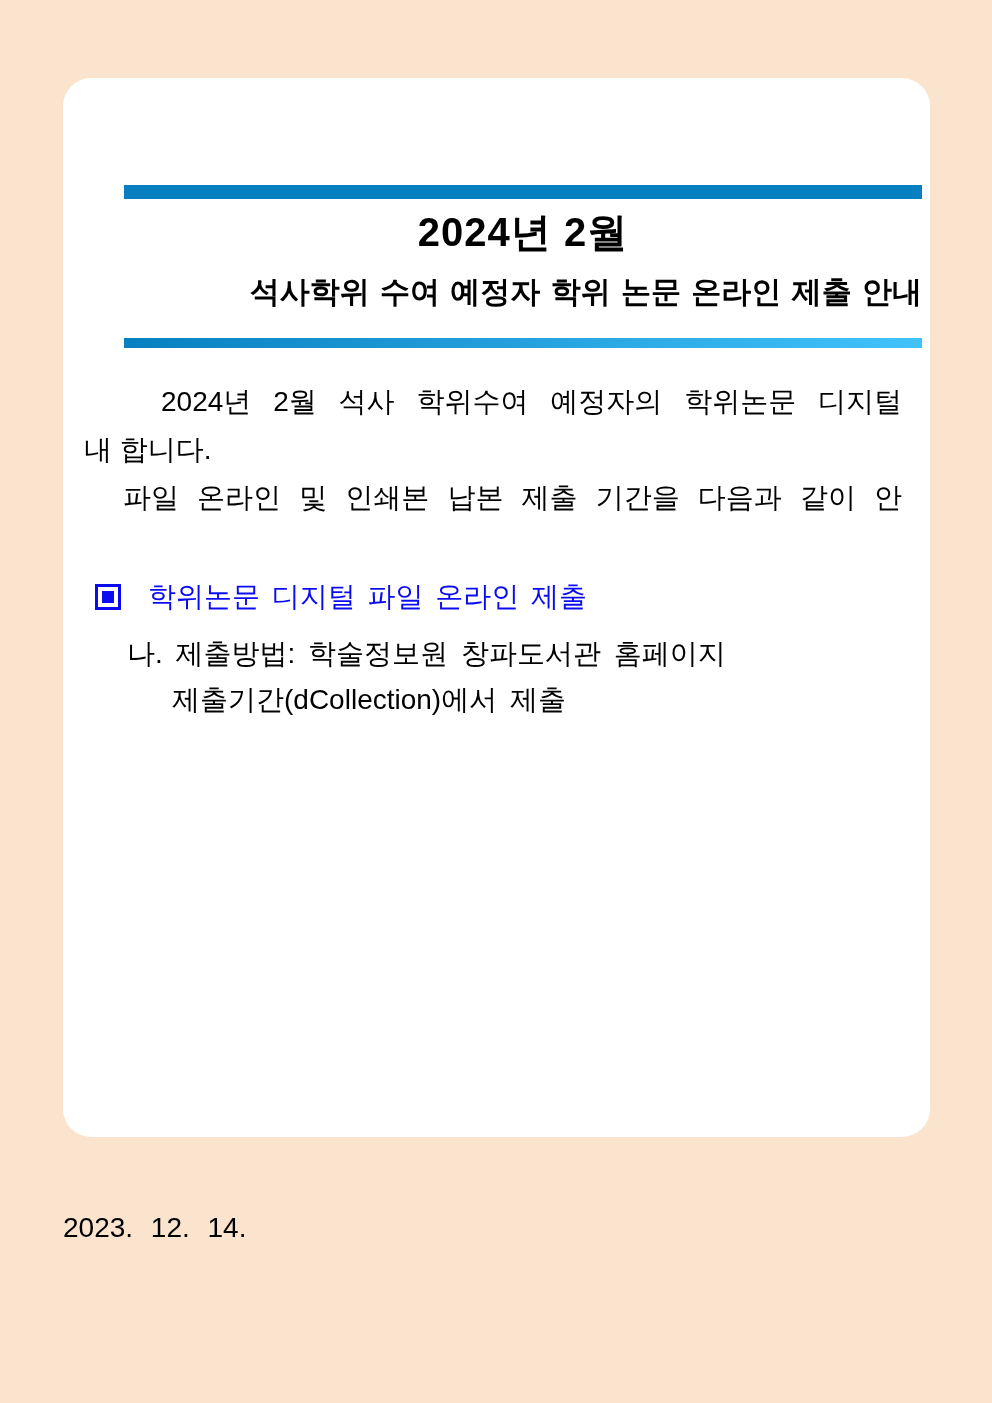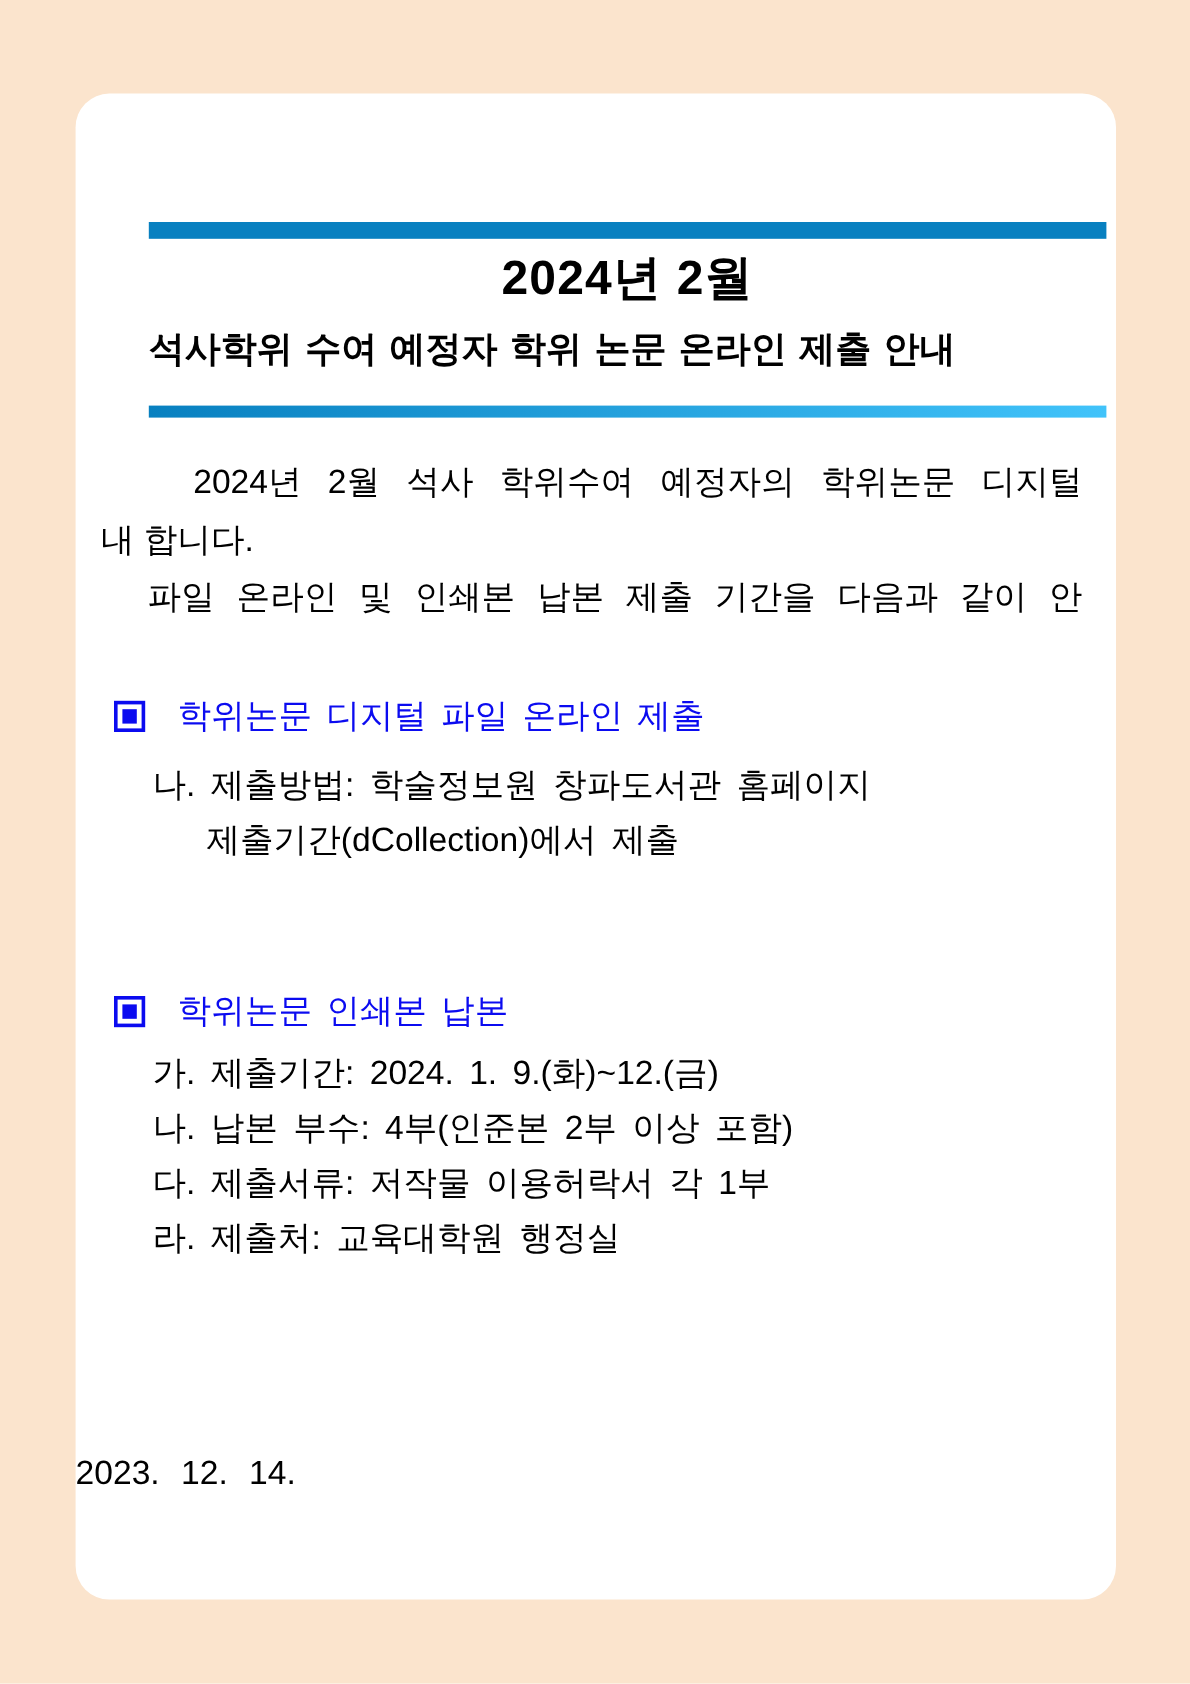--- a/index.html
+++ b/index.html
@@ -16,21 +16,21 @@
     background: var(--page-bg);
     font-family: "Liberation Sans", "DejaVu Sans", sans-serif;
     color: var(--body-text);
     position: relative;
     overflow: hidden;
   }
   .page { position: absolute; inset: 0; }
   .card {
     position: absolute;
     left: 63px; top: 78px;
-    width: 867px; height: 1255px;
+    width: 867px; height: 1059px;
     background: var(--card-bg);
     border-radius: 28px;
   }
   .rule-top {
     position: absolute;
     left: 61px; top: 107px;
     width: 798px; height: 14px;
     background: var(--bar-blue);
   }
   .title {
@@ -40,21 +40,21 @@
     text-align: center;
     font-size: 40px;
     font-weight: bold;
     letter-spacing: 1px;
     line-height: 48px;
   }
   .subtitle {
     position: absolute;
     left: 61px; top: 196px;
     width: 798px;
-    text-align: left;
+    text-align: right;
     font-size: 30px;
     font-weight: bold;
     line-height: 36px;
     word-spacing: 2px;
   }
   .rule-bottom {
     position: absolute;
     left: 61px; top: 260px;
     width: 798px; height: 10px;
     background: linear-gradient(90deg, var(--bar-blue), var(--bar-gradient-end));
@@ -151,31 +151,19 @@
         <span class="marker-fill"></span>
       </span>
       <span class="section-title-text">학위논문 디지털 파일 온라인 제출</span>
     </div>
 
     <div class="items sec1">
       <div class="item">나. 제출방법: 학술정보원 창파도서관 홈페이지</div>
       <div class="item item-cont">제출기간(dCollection)에서 제출</div>
     </div>
 
-    <div class="section-title-row sec2">
-      <span class="marker">
-        <span class="marker-fill"></span>
-      </span>
-      <span class="section-title-text">학위논문 인쇄본 납본</span>
-    </div>
 
-    <div class="items sec2">
-      <div class="item">가. 제출기간: 2024. 1. 9.(화)~12.(금)</div>
-      <div class="item">나. 납본 부수: 4부(인준본 2부 이상 포함)</div>
-      <div class="item">다. 제출서류: 저작물 이용허락서 각 1부</div>
-      <div class="item">라. 제출처: 교육대학원 행정실</div>
-    </div>
 
     <div class="date-line">2023. 12. 14.</div>
 
 
   </div>
 </div>
 
 </body></html>

